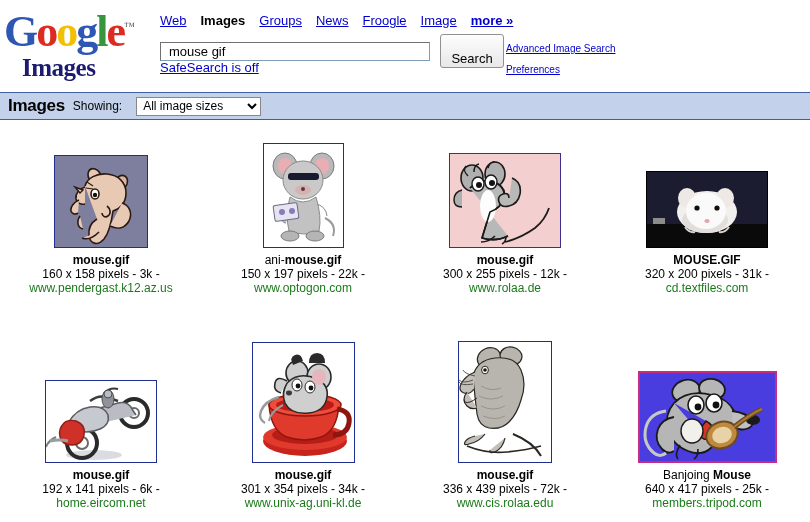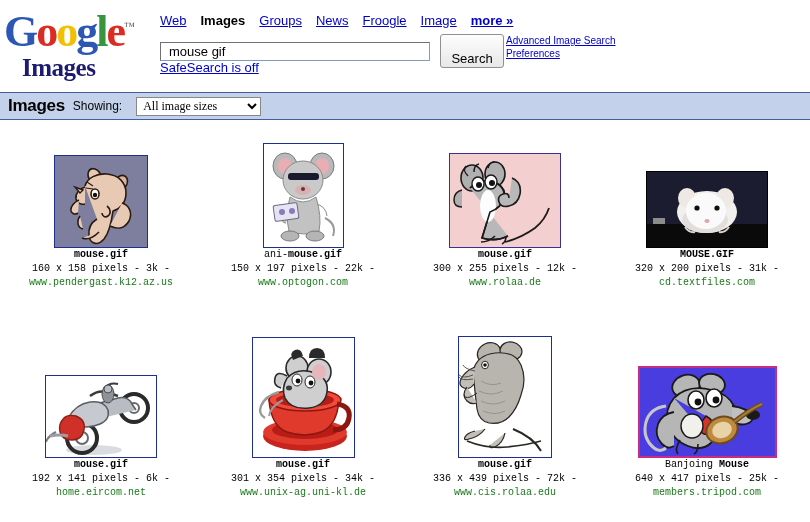--- a/index.html
+++ b/index.html
@@ -119,20 +119,21 @@
   .adv-links {
     position: absolute;
     left: 506px;
     top: 34px;
     font-size: 10px;
     line-height: 13px;
   }
   .adv-links a {
     color: #0000cc;
     display: block;
+    margin-top: 8px;
   }
   .safesearch {
     position: absolute;
     left: 160px;
     top: 60px;
     font-size: 13px;
   }
   .safesearch a {
     color: #0000cc;
     text-decoration: underline;
@@ -163,21 +164,21 @@
     letter-spacing: -0.3px;
     margin-right: 8px;
   }
   .bluebar-label {
     font-size: 12px;
     color: #000;
     margin-right: 14px;
   }
   .size-select {
     font-size: 12px;
-    font-family: Liberation Serif, serif;
+    font-family: Liberation Sans, sans-serif;
     height: 19px;
     width: 125px;
     border: 1px solid #888;
     background: #fff;
     padding: 0 2px;
   }
 
   
   .results {
     position: absolute;
@@ -201,24 +202,24 @@
     justify-content: center;
   }
   .thumb {
     border: 1px solid #000;
     background: #fff;
     position: relative;
     overflow: hidden;
     display: block;
   }
   .cap {
-    font-size: 10px;
+    margin-top: 5px;
+    font-size: 12px;
     line-height: 14px;
     color: #000;
-    font-family: Liberation Mono, monospace;
   }
   .cap .title { font-weight: bold; }
   .cap .title-plain { font-weight: normal; }
   .cap .meta { color: #000; }
   .cap .site { color: #1a7a1a; }
   .caplink {
     text-decoration: none;
     color: #000;
   }
 

